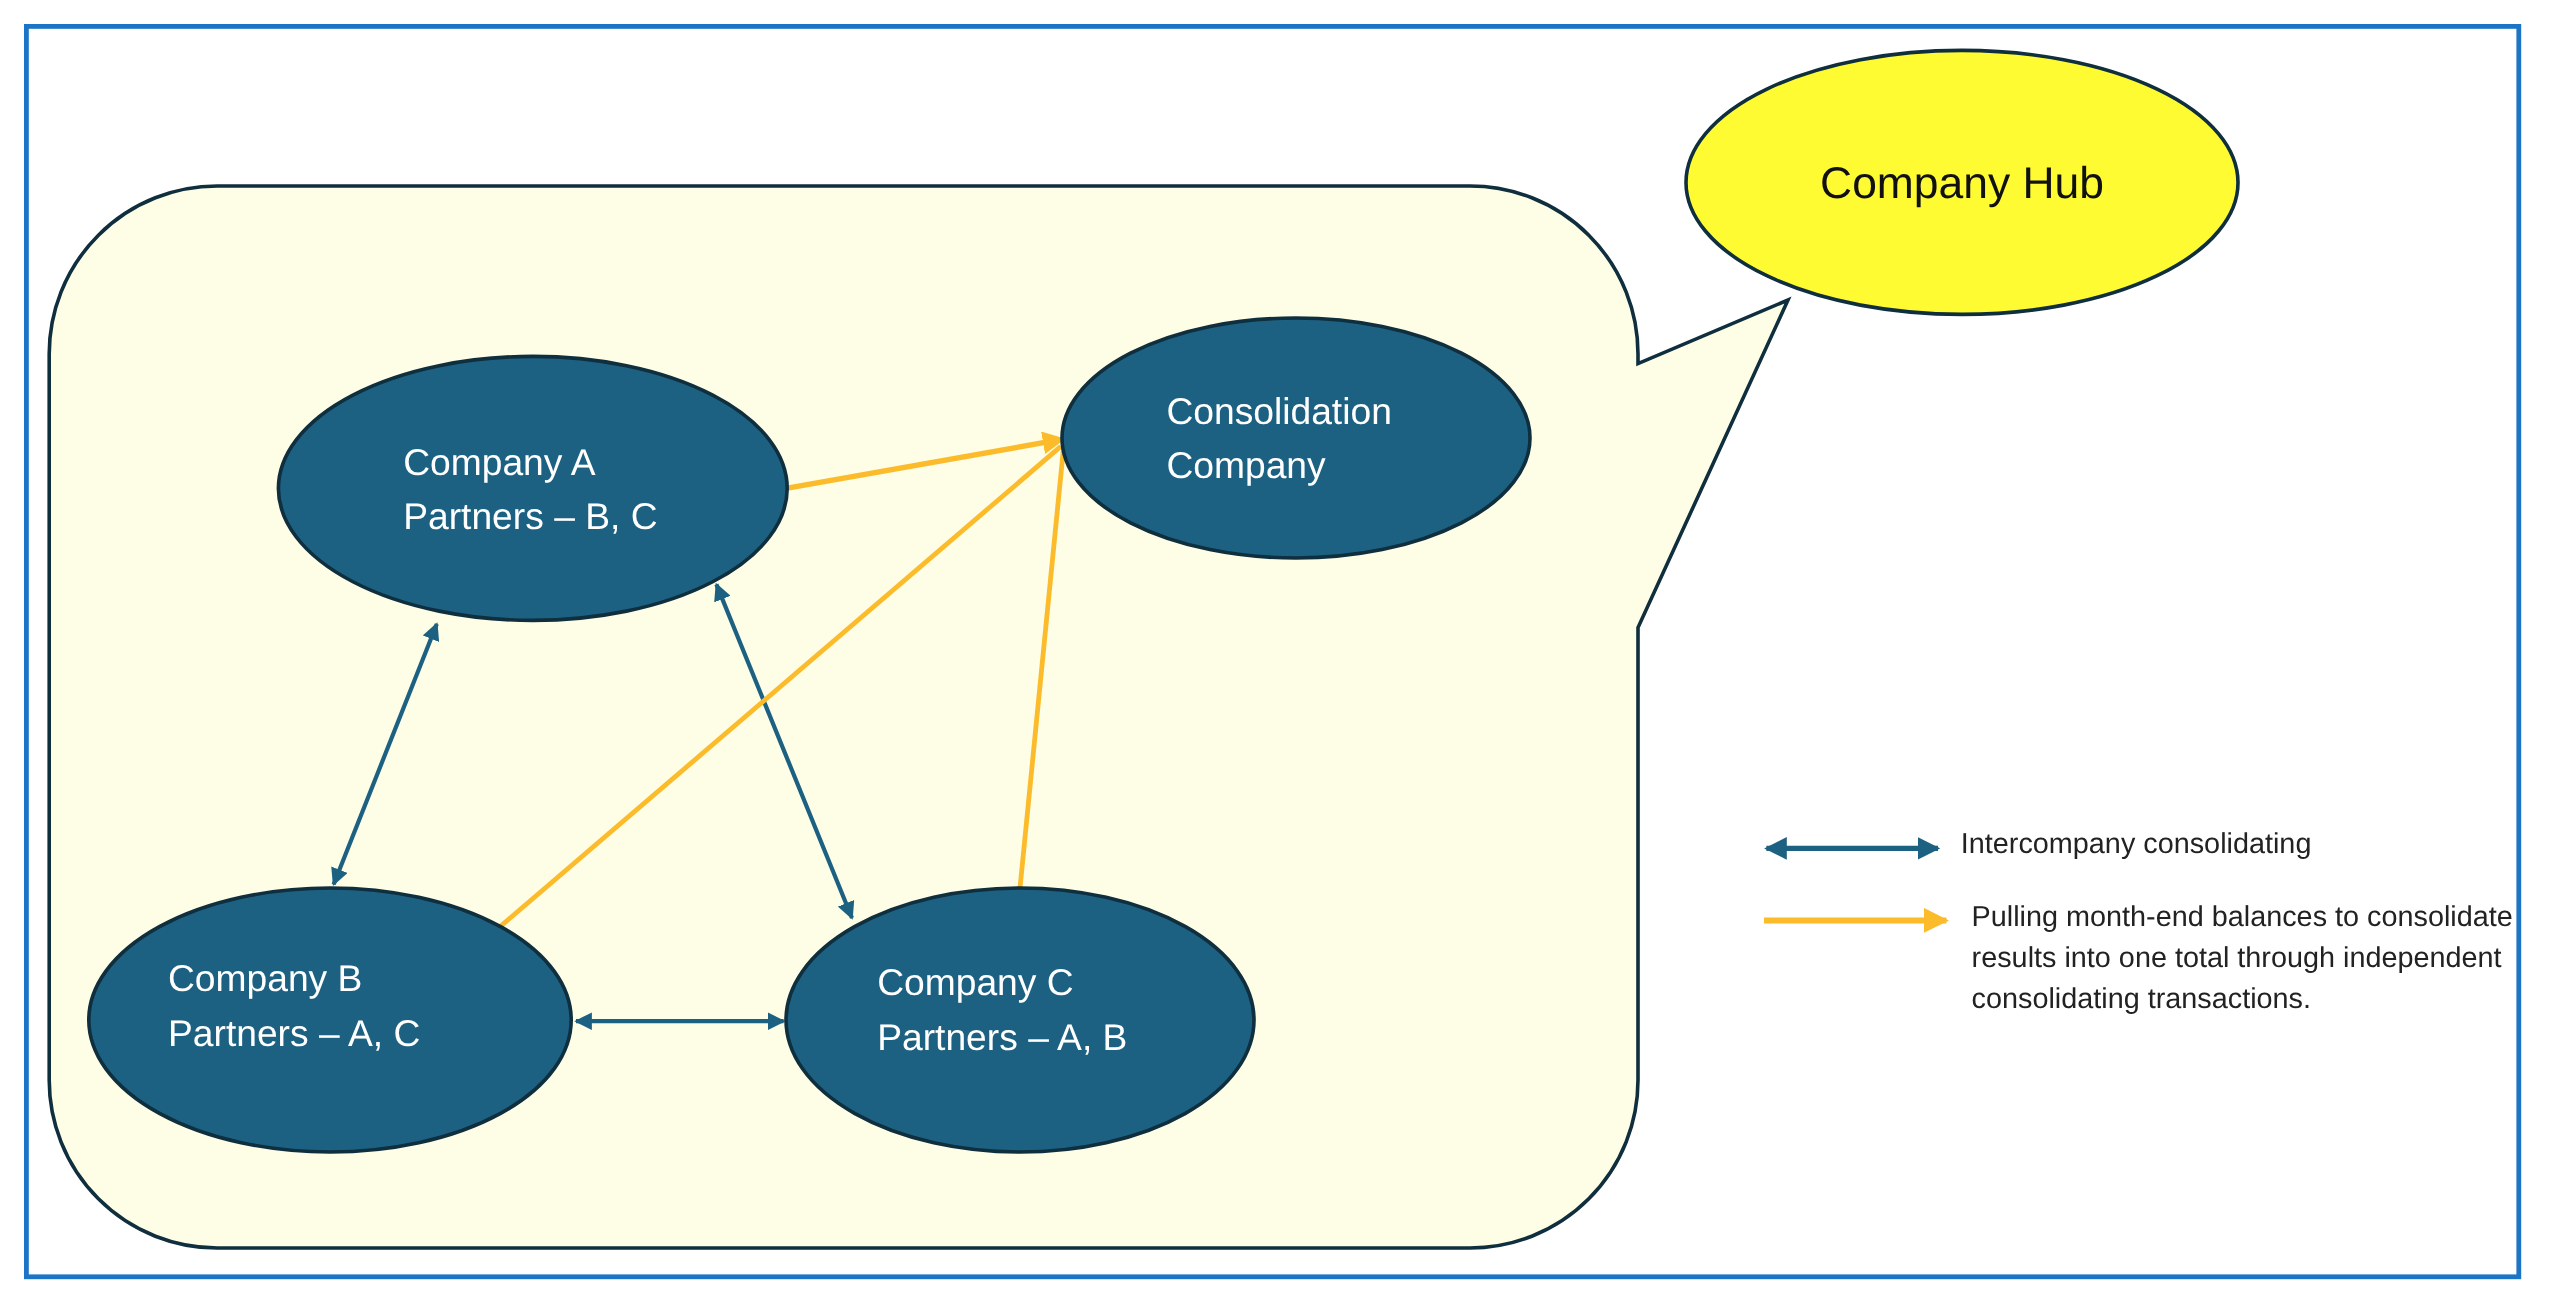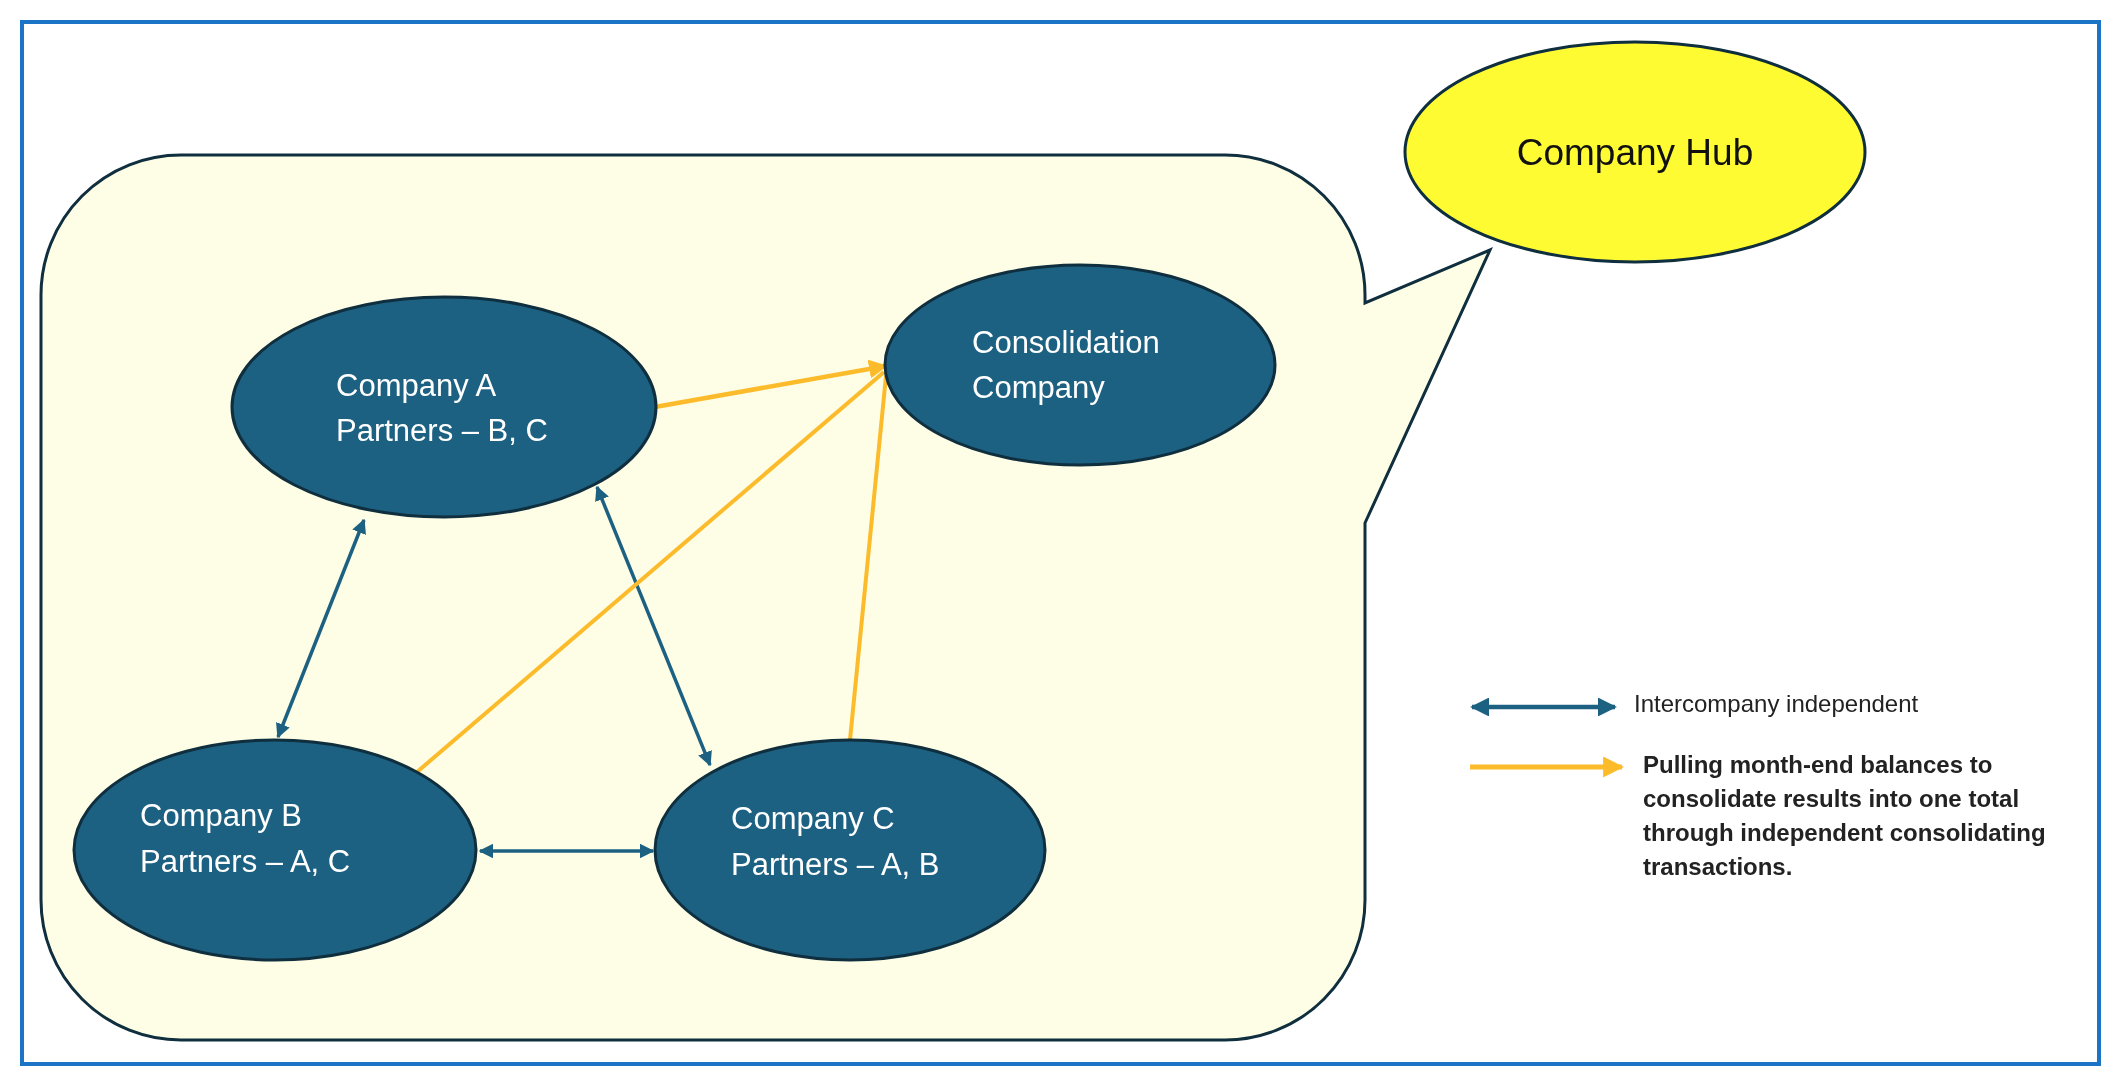--- a/index.html
+++ b/index.html
@@ -6,21 +6,21 @@
   body { width: 2128px; height: 1090px; position: relative; overflow: hidden;
          font-family: "Liberation Sans", sans-serif; }
   #frame { position: absolute; left: 20px; top: 20px; width: 2081px; height: 1046px;
            border: 4px solid #1b74c5; box-sizing: border-box; }
   svg#diagram { position: absolute; left: 0; top: 0; }
   .node-label { fill: #ffffff; font-family: "Liberation Sans", sans-serif; font-size: 31px; }
   .hub-label { fill: #111111; font-family: "Liberation Sans", sans-serif; font-size: 37px; }
   .legend-text { position: absolute; color: #222222; font-family: "Liberation Sans", sans-serif;
                  font-size: 24px; line-height: 34px; }
   #legend-inter { left: 1634px; top: 687px; white-space: nowrap; }
-  #legend-pull { left: 1643px; top: 748px; width: 460px; font-weight: bold; }
+  #legend-pull { left: 1643px; top: 748px; width: 460px; }
 </style>
 </head>
 <body>
 
 <div id="frame"></div>
 
 <svg id="diagram" width="2128" height="1090" viewBox="0 0 2128 1090">
   <defs>
     <marker id="blueHead" viewBox="0 0 10 10" refX="9" refY="5" markerWidth="4.2" markerHeight="4.2" orient="auto-start-reverse">
       <path d="M0,0 L10,5 L0,10 z" fill="#1d6182"></path>
@@ -66,14 +66,14 @@
   <g>
     <ellipse cx="850" cy="850" rx="195" ry="110" fill="#1d6182" stroke="#0f2e3e" stroke-width="3"></ellipse>
     <text class="node-label" x="731" y="829">Company C</text>
     <text class="node-label" x="731" y="875">Partners – A, B</text>
   </g>
 
   <line x1="1472" y1="707" x2="1615" y2="707" stroke="#1d6182" stroke-width="4.5" marker-start="url(#blueHead)" marker-end="url(#blueHead)"></line>
   <line x1="1470" y1="767" x2="1622" y2="767" stroke="#fcbb2a" stroke-width="5" marker-end="url(#yellowHead)"></line>
 </svg>
 
-<div id="legend-inter" class="legend-text">Intercompany independent</div>
+<div id="legend-inter" class="legend-text">Intercompany consolidating</div>
 <div id="legend-pull" class="legend-text">Pulling month-end balances to consolidate results into one total through independent consolidating transactions.</div>
 
 </body></html>

